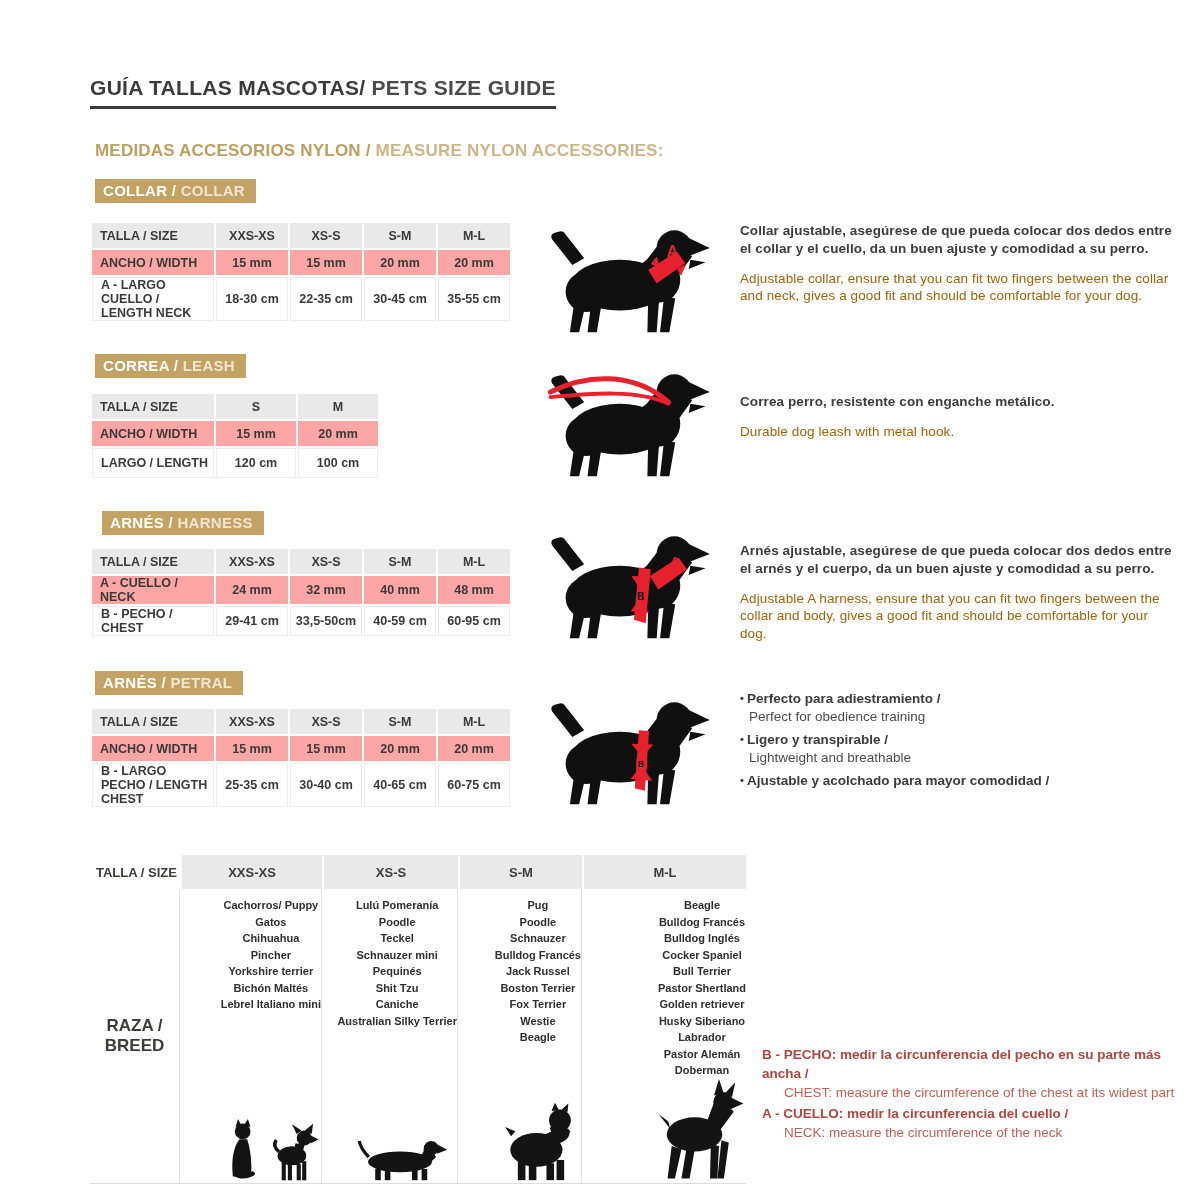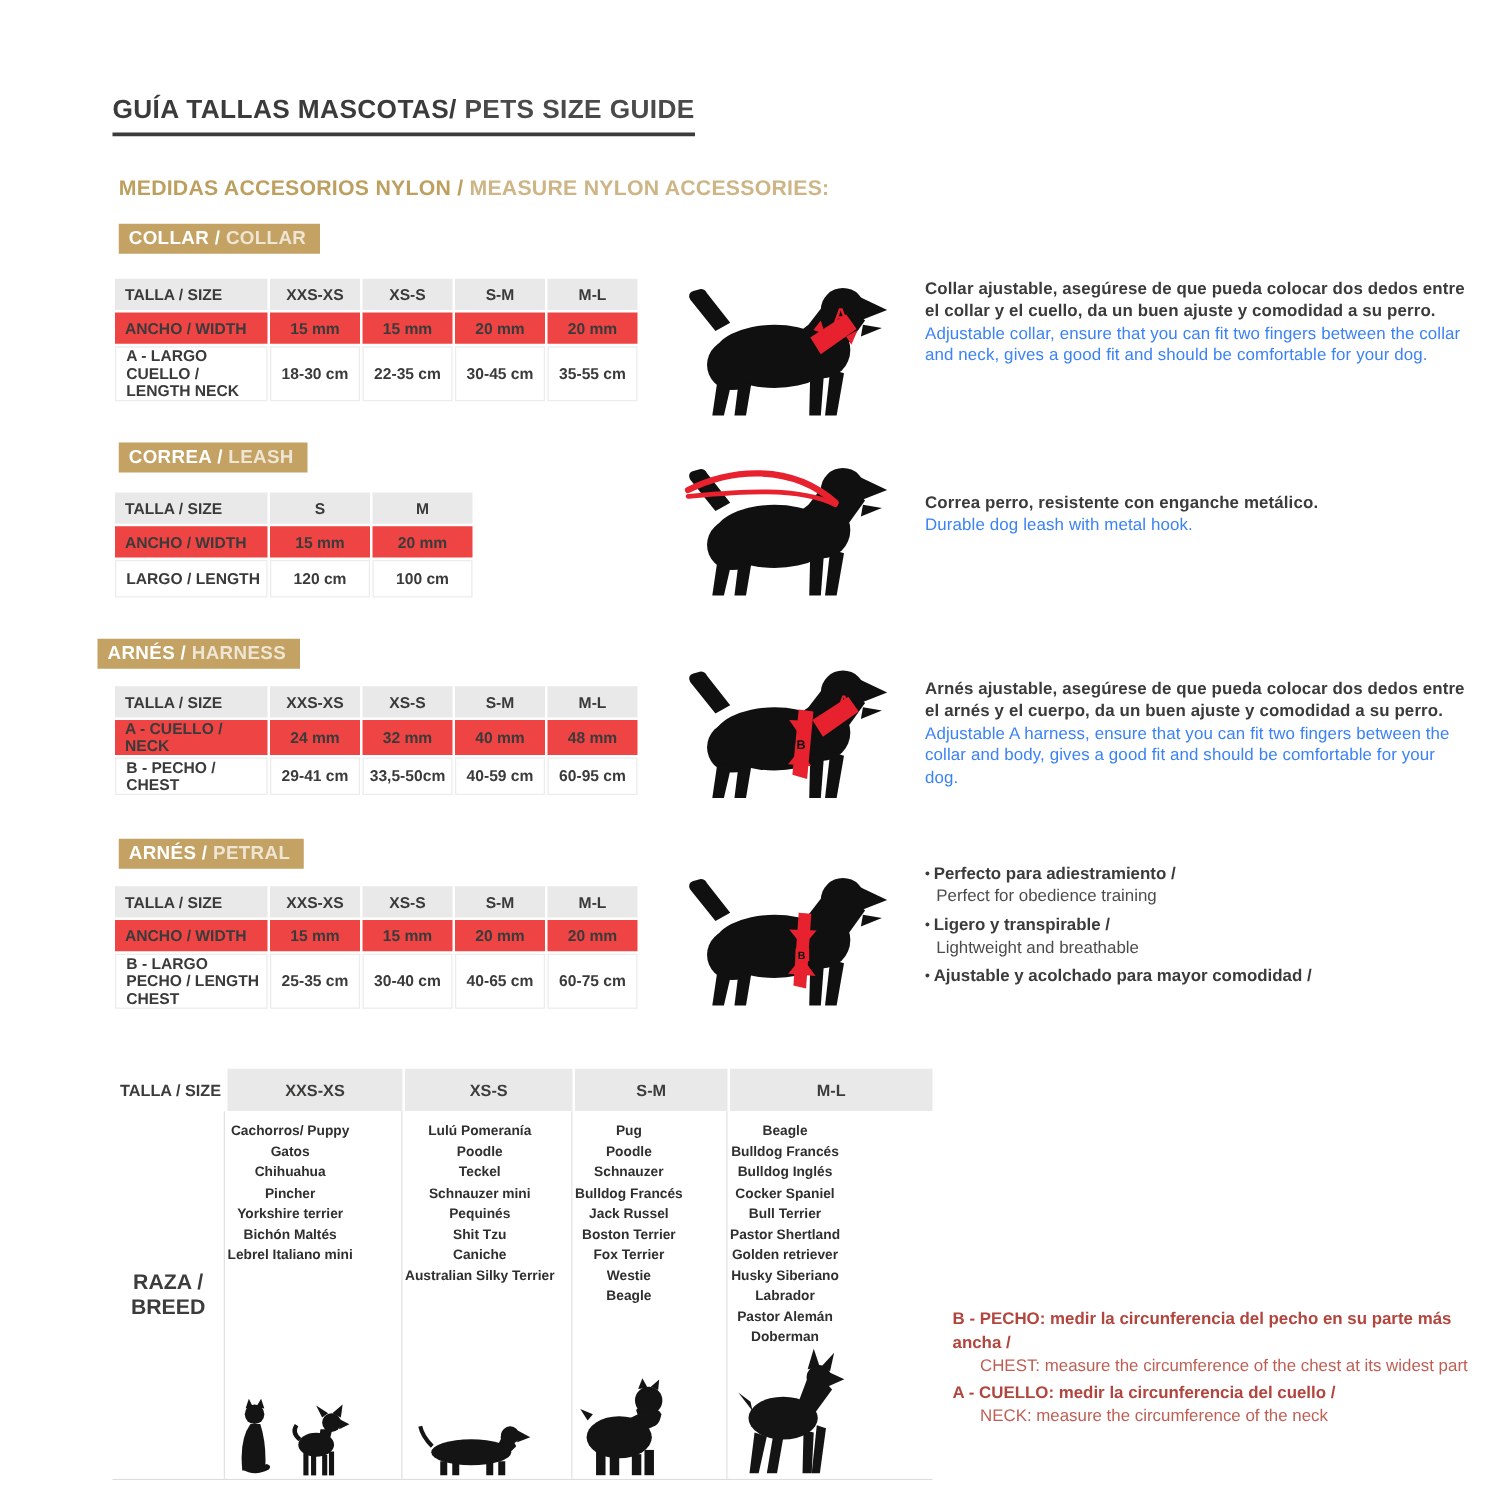--- a/index.html
+++ b/index.html
@@ -23,46 +23,46 @@
   .badge { background:#c3a263; color:#fff; padding:3px 11px 4px 8px; font-size:15px;
            display:inline-block; letter-spacing:.3px; }
   .badge .es { font-weight:800;margin-top:44px; }
   .badge .en { font-weight:700; color:rgba(255,255,255,.72); }
 
   
   table.sizes { border-collapse:separate; border-spacing:2px; table-layout:fixed; }
   table.sizes td { font-size:12.5px; font-weight:700; color:#3a3a3a; text-align:center; vertical-align:middle; }
   table.sizes td.lbl { text-align:left; padding-left:8px; }
   tr.r-head td { background:#e9e9e9; height:25px; }
-  tr.r-mid  td { background:#ef4444; height:25px; }
+  tr.r-mid  td { background:#fca5a5; height:25px; }
   tr.r-white td { background:#fff; border:1px solid #ececec; }
   tr.h42 td { height:42px; }
   tr.h30 td { height:30px; }
 
   
   .desc { width:436px; font-size:13.5px; line-height:1.32; letter-spacing:.1px; }
   .desc .es { font-weight:700; color:#3b3b3b; }
-  .desc .en { font-weight:400; color:#3b82f6; }
+  .desc .en { font-weight:400; color:#a16207;margin-top:12px; }
 
   .bullets { width:430px; font-size:13.5px; line-height:1.3; }
   .bullet { margin-bottom:6px; }
   .bullet .es { font-weight:700; color:#3b3b3b; }
   .bullet .es:before { content:"• "; font-size:11px; vertical-align:1px; }
   .bullet .en { font-weight:400; color:#4c4c4c; padding-left:9px; }
 
   
   .breed-table { left:90px; top:855px; width:656px; }
   .breed-head { display:grid; grid-template-columns:90px 140px 134px 122px 162px; gap:2px; }
   .breed-head .hcell { background:#e9e9e9; height:34px; display:flex; align-items:center;
                        justify-content:center; font-size:13px; font-weight:800; }
   .breed-head .hcell.first { background:#fff; justify-content:flex-start; padding-left:6px; font-weight:700; }
   .breed-body { display:grid; grid-template-columns:90px 140px 134px 122px 162px; gap:2px;
                 border-bottom:1px solid #ddd; }
   .breed-body .bcell { background:#fff; min-height:244px; display:flex; flex-direction:column;
-                       align-items:flex-start; padding-top:8px; border-right:1px solid #e2e2e2; }
+                       align-items:flex-end; padding-top:8px; border-right:1px solid #e2e2e2; }
   .breed-body .bcell.last { border-right:none; }
   .breed-body .bcell.label { justify-content:center; font-size:17px; font-weight:700;
                              text-align:center; padding:0 14px; border-right:1px solid #e2e2e2; }
   .breed-item { font-size:11px; font-weight:700; line-height:1.5; text-align:center; color:#2f2f2f; }
   .animal-row { margin-top:auto; display:flex; align-items:flex-end; gap:6px; padding-bottom:2px; }
 
   
   .notes { left:762px; top:1046px; width:420px; font-size:13.5px; line-height:1.4; }
   .note { margin-bottom:2px; }
   .note .b { font-weight:700; color:#b2463e; }
@@ -196,21 +196,21 @@
       <path d="M148,50 C105,12 48,18 8,38" stroke-width="6"></path>
       <path d="M148,52 C112,34 52,40 8,44" stroke-width="4.5"></path>
     </g>
   </svg>
 
   <div class="abs desc" style="left:740px;top:393px">
     <div class="es">Correa perro, resistente con enganche metálico.</div>
     <div class="en">Durable dog leash with metal hook.</div>
   </div>
 
-  <div class="abs badge" style="left:78px;top:511px">
+  <div class="abs badge" style="left:102px;top:511px">
     <span class="es">ARNÉS / </span><span class="en">HARNESS</span>
   </div>
 
   <table class="sizes abs" style="left:90px;top:547px">
     <colgroup>
         <col style="width:122px">
         <col style="width:72px">
         <col style="width:72px">
         <col style="width:72px">
         <col style="width:72px">

